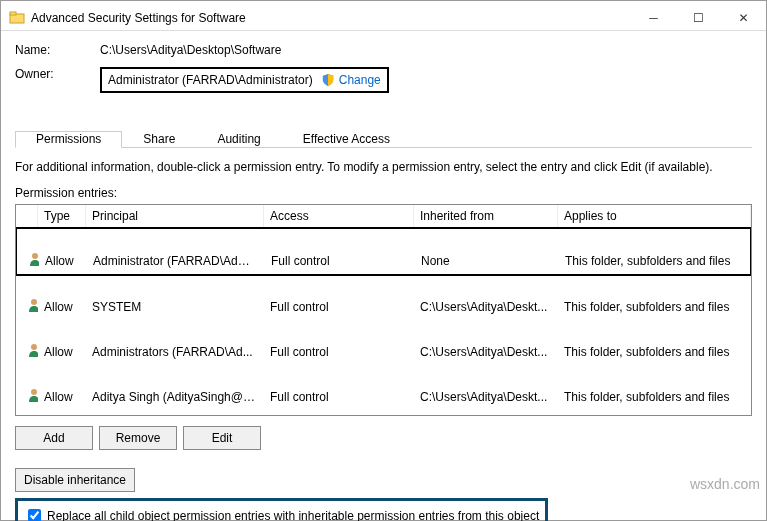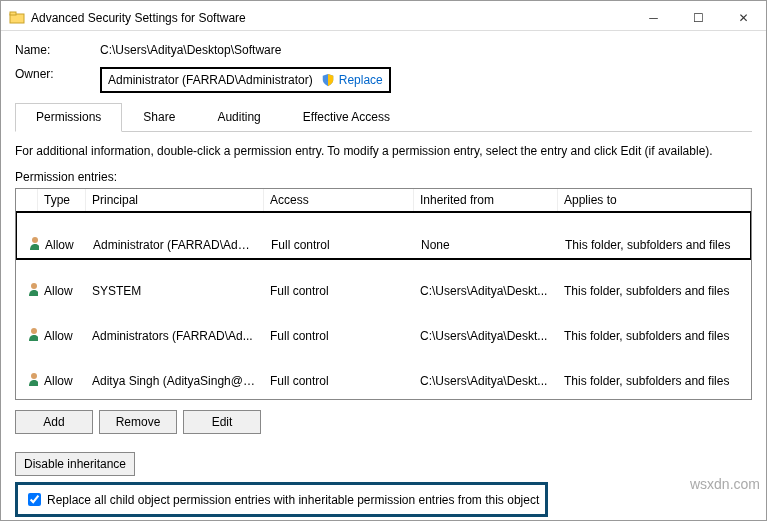--- a/index.html
+++ b/index.html
@@ -9,21 +9,21 @@
     .titlebar .icon { width: 16px; height: 16px; margin-right: 6px; }
     .titlebar .title { flex: 1; }
     .winbtn { width: 45px; height: 29px; display: flex; align-items: center; justify-content: center; color: #333; }
     .content { padding: 12px 14px 10px 14px; }
     .row { display: flex; margin-bottom: 10px; }
     .row .label { width: 85px; }
     .owner-box { border: 2px solid #000; padding: 4px 6px; display: inline-flex; align-items: center; }
     .shield { width: 14px; height: 14px; margin: 0 4px 0 8px; }
     .link { color: #0066cc; cursor: pointer; }
     .tabs { display: flex; border-bottom: 1px solid #ccc; margin: 8px 0 12px 0; }
-    .tab { padding: 6px 20px; border: 1px solid transparent; cursor: pointer; }
+    .tab { padding: 0 20px; border: 1px solid transparent; cursor: pointer; margin-top: 28px; }
     .tab.active { border: 1px solid #ccc; border-bottom: 1px solid #fff; margin-bottom: -1px; background: #fff; }
     .info { margin-bottom: 12px; }
     .entries-label { margin-bottom: 4px; }
     .table { border: 1px solid #888; height: 212px; overflow: hidden; }
     .thead { display: flex; background: #fff; border-bottom: 1px solid #ccc; }
     .th { padding: 4px 6px; border-right: 1px solid #eee; }
     .col-icon { width: 22px; }
     .col-type { width: 48px; }
     .col-principal { width: 178px; }
     .col-access { width: 150px; }
@@ -65,21 +65,21 @@
       <span>C:\Users\Aditya\Desktop\Software</span>
     </div>
     <div class="row">
       <span class="label">Owner:</span>
       <span class="owner-box">
         <span>Administrator (FARRAD\Administrator)</span>
         <svg class="shield" viewBox="0 0 16 16">
             <path d="M8 1 L14 3 L14 8 C14 12 8 15 8 15 C8 15 2 12 2 8 L2 3 Z" fill="#4a90e2"></path>
             <path d="M8 1 L14 3 L14 8 C14 12 8 15 8 15 Z" fill="#ffc107"></path>
           </svg>
-        <span class="link">Replace</span>
+        <span class="link">Change</span>
       </span>
     </div>
 
     <div class="tabs">
       <div class="tab active">Permissions</div>
       <div class="tab">Share</div>
       <div class="tab">Auditing</div>
       <div class="tab">Effective Access</div>
     </div>
 

